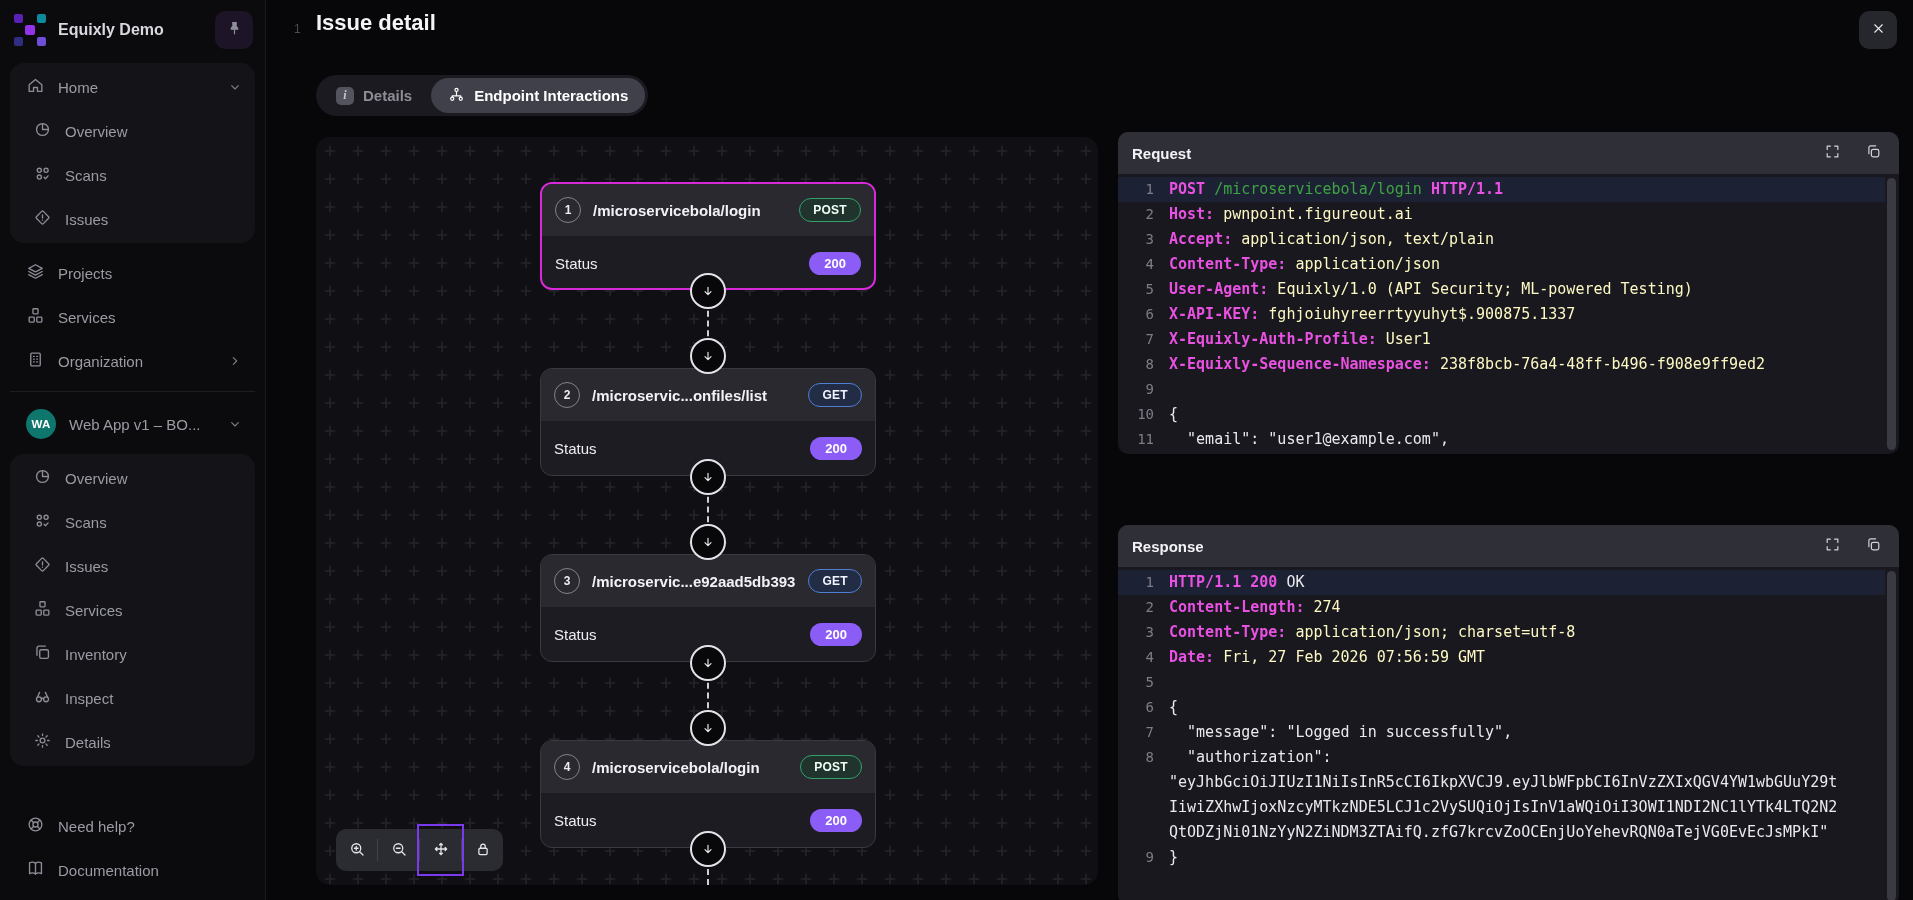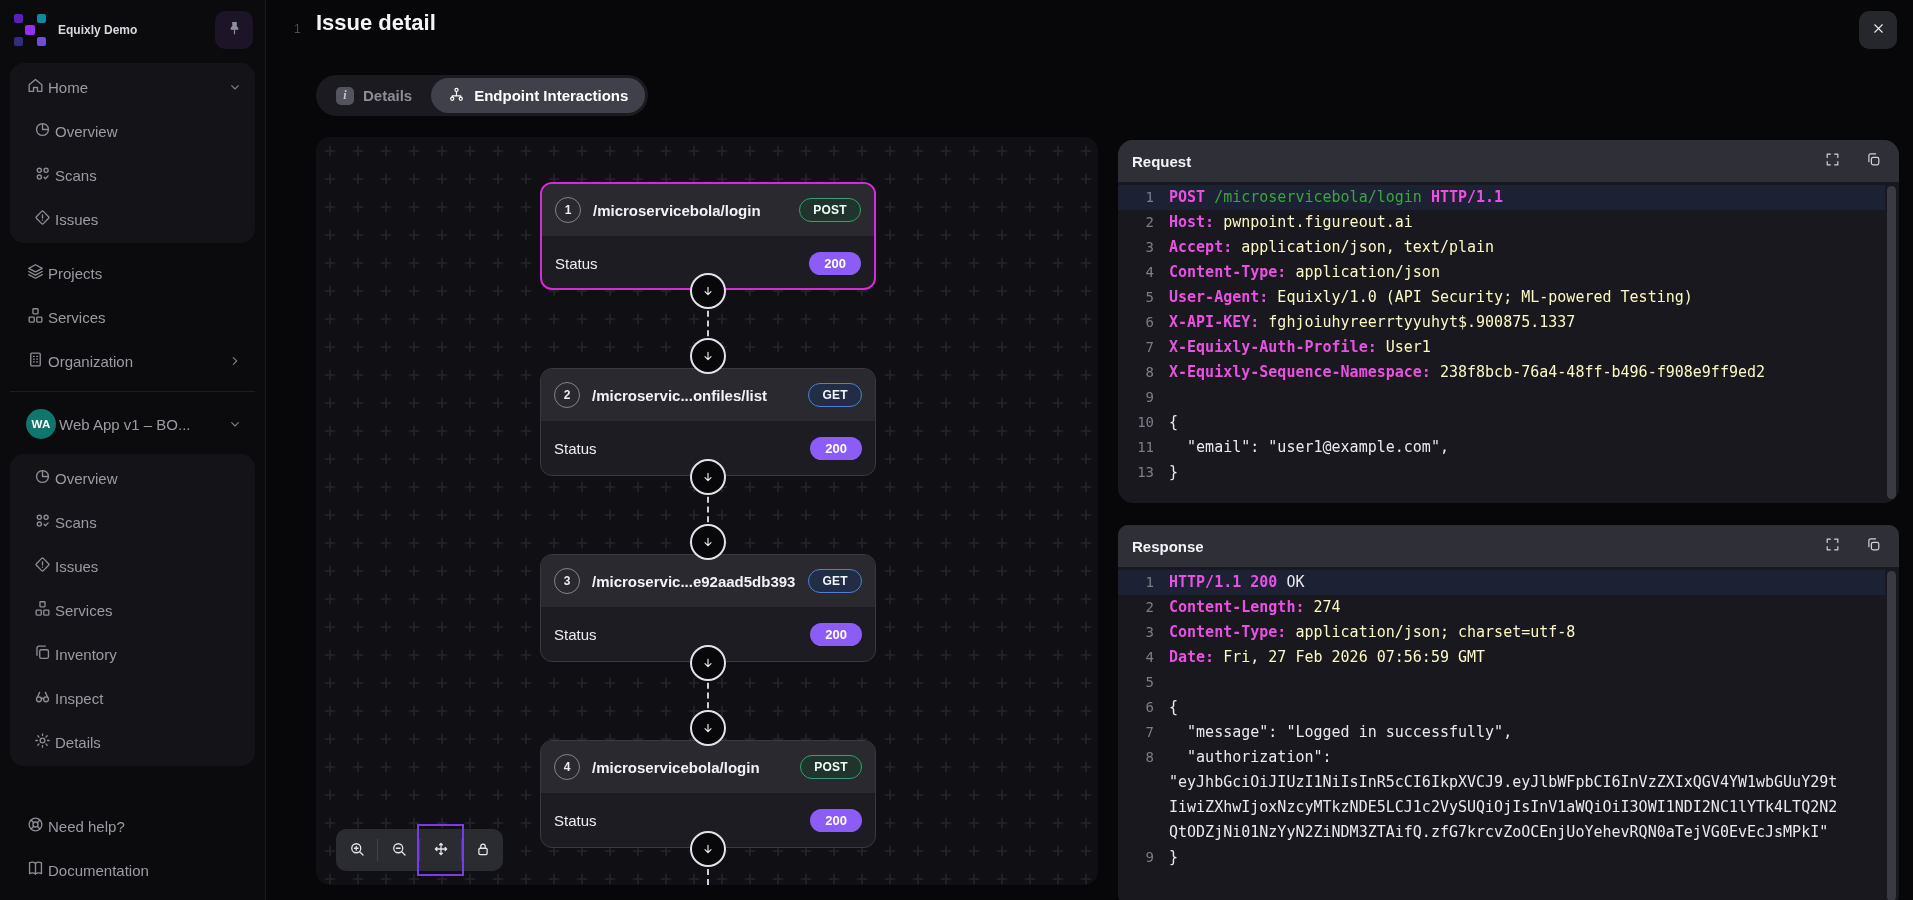--- a/index.html
+++ b/index.html
@@ -8,27 +8,27 @@
     position: relative; background:#070709; overflow:hidden;
     font-family:"Liberation Sans", sans-serif; color:#e8e8ec;
   }
   
   .sidebar { position:absolute; left:0; top:0; bottom:0; width:266px;
     background:#0b0b0e; border-right:1px solid #1a1a1f; display:flex; flex-direction:column; }
   .logo-row { display:flex; align-items:center; gap:12px; padding:11px 12px 12px 14px; }
   .logo { width:32px; height:32px; display:grid; grid-template-columns:repeat(3,1fr); grid-template-rows:repeat(3,1fr); gap:2px; flex:none; }
   .logo span { border-radius:2px; }
   .logo .s1{grid-area:1/1} .logo .s2{grid-area:1/3} .logo .s3{grid-area:2/2} .logo .s4{grid-area:3/1} .logo .s5{grid-area:3/3}
-  .app-title { font-size:12px; font-weight:600; color:#d8d8de; flex:1; white-space:nowrap; }
+  .app-title { font-size:16px; font-weight:600; color:#d8d8de; flex:1; white-space:nowrap; }
   .pin-btn { width:38px; height:38px; border-radius:10px; background:#1d1428; border:none; color:#8f8f9a; display:grid; place-items:center; cursor:pointer; }
   .pin-btn svg { width:17px; height:17px; }
   .nav { padding-top:2px; }
   .nav-group { background:#131318; border-radius:14px; margin:0 10px 8px; padding:2px 0; }
   .nav-plain { margin:0 10px 8px; }
-  .nav-row { display:flex; align-items:center; gap:3px; height:44px; padding:0 12px 0 16px;
+  .nav-row { display:flex; align-items:center; gap:13px; height:44px; padding:0 12px 0 16px;
     color:#9b9ba4; font-size:15px; cursor:pointer; border-radius:10px; }
   .nav-row.indent { padding-left:23px; }
   .nav-row svg.mi { width:19px; height:19px; flex:none; color:#8d8d97; }
   .nav-row .lbl { flex:1; white-space:nowrap; overflow:hidden; }
   .nav-row .chev { display:grid; place-items:center; }
   .nav-row .chev svg { width:16px; height:16px; color:#7c7c86; }
   .divider { height:1px; background:#1d1d23; margin:4px 10px 10px; }
   .avatar { width:30px; height:30px; border-radius:50%; display:grid; place-items:center;
     font-size:11.5px; font-weight:700; color:#fff; flex:none; letter-spacing:.3px; }
   .sidebar-footer { margin-top:auto; padding:8px 10px 8px; }
@@ -72,21 +72,21 @@
   .conn-circle svg { width:16px; height:16px; }
   .toolbar { position:absolute; left:20px; top:692px; height:42px; background:#2b2b32;
     border-radius:10px; display:flex; align-items:center; }
   .tb-btn { width:41px; height:42px; background:transparent; border:none; color:#e6e6ec;
     display:grid; place-items:center; cursor:pointer; }
   .tb-btn svg { width:18px; height:18px; }
   .tb-sep { width:1px; height:22px; background:#42424a; }
   .tb-outline { position:absolute; border:2px solid #7a3bee; width:47px; height:52px; top:-5px; left:81px; pointer-events:none; }
   
   .panel { position:absolute; left:1118px; width:781px; background:#18181e; border-radius:10px; overflow:hidden; }
-  #request-panel { top:140px; height:363px;border-radius:15px; }
+  #request-panel { top:132px; height:322px; }
   #response-panel { top:525px; height:380px; }
   .panel-head { height:42px; background:#2f2f37; display:flex; align-items:center; padding:0 14px; gap:17px; }
   .panel-title { font-size:15px; font-weight:700; color:#f3f3f7; flex:1; }
   .ph-btn { width:24px; height:24px; border:none; background:transparent; color:#d2d2dc; display:grid; place-items:center; cursor:pointer; }
   .ph-btn svg { width:17px; height:17px; }
   .code { position:absolute; top:42px; left:0; right:14px; bottom:0; padding-top:3px;
     font-family:"DejaVu Sans Mono", monospace; font-size:15px; overflow:hidden; }
   .code-line { display:flex; height:25px; line-height:25px; white-space:pre; }
   .code-line .ln { width:36px; text-align:right; color:#7e7e89; margin-right:15px; flex:none; font-size:14px; }
   .code-line.hl { background:#1c2134; }

